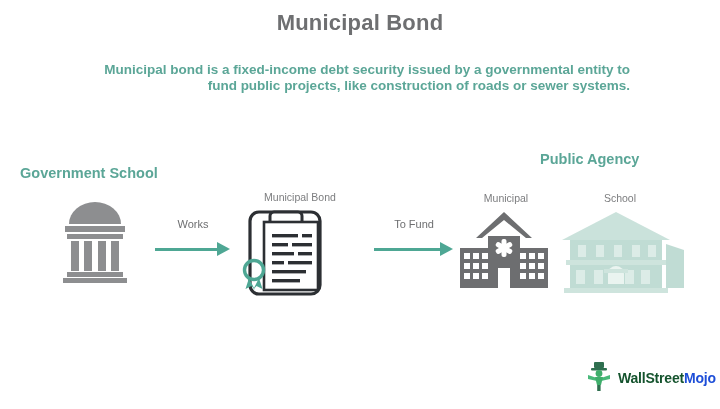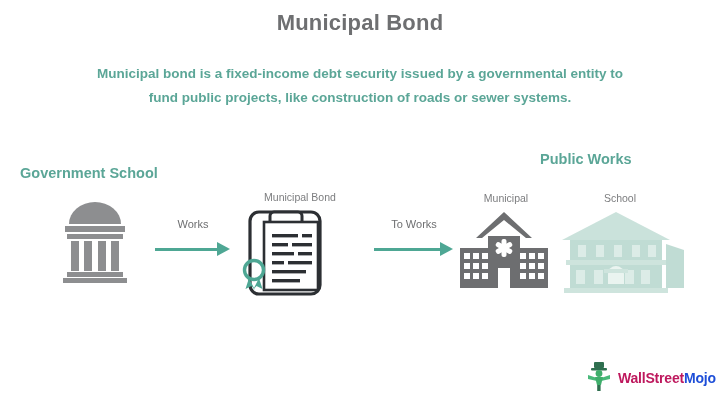--- a/index.html
+++ b/index.html
@@ -29,24 +29,24 @@
     font-size: 22px;
     font-weight: bold;
     color: #6e6f71;
     letter-spacing: 0.2px;
   }
   .subtitle {
     position: absolute;
     top: 62px;
     left: 90px;
     width: 540px;
-    text-align: center;
+    text-align: right;
     font-size: 13.5px;
     font-weight: bold;
-    line-height: 24px;
+    line-height: 16px;
     color: #5ba697;
   }
 
   
   .section-label {
     position: absolute;
     font-size: 14.5px;
     font-weight: bold;
     color: #5ba697;
     white-space: nowrap;
@@ -119,34 +119,34 @@
     display: flex;
     align-items: center;
     gap: 6px;
   }
   .logo-text {
     font-size: 14px;
     font-weight: bold;
     letter-spacing: -0.2px;
     white-space: nowrap;
   }
-  .logo-text .t1 { color: #be185d; margin-top: 48px; }
+  .logo-text .t1 { color: #14532d; margin-top: 48px; }
   .logo-text .t2 { color: #1d4ed8; }
 </style>
 </head>
 <body>
 
 <div id="canvas">
 
   <div class="title">Municipal Bond</div>
 
   <div class="subtitle">Municipal bond is a fixed-income debt security issued by a governmental entity to fund public projects, like construction of roads or sewer systems.</div>
 
   <div class="section-label label-gov">Government School</div>
-  <div class="section-label label-works">Public Works</div>
+  <div class="section-label label-works">Public Agency</div>
 
   <div class="icon-wrap ic-gov">
     <svg width="76" height="86" viewBox="0 0 76 86" aria-hidden="true">
 
       <path d="M12 26 A26 22 0 0 1 64 26 Z" fill="#8d8e90"></path>
 
       <rect x="8" y="28" width="60" height="6" fill="#8d8e90"></rect>
       <rect x="10" y="36" width="56" height="5" fill="#8d8e90"></rect>
 
       <rect x="14" y="43" width="8" height="30" fill="#8d8e90"></rect>
@@ -188,21 +188,21 @@
         <rect x="44" y="73" width="28" height="3.4"></rect>
       </g>
 
       <circle cx="26" cy="64" r="9.5" fill="none" stroke="#4ea794" stroke-width="3.4"></circle>
       <path d="M21 72 l-3.5 11 6 -3 3.5 4 z" fill="#4ea794"></path>
       <path d="M31 72 l3.5 11 -6 -3 -3.5 4 z" fill="#4ea794"></path>
     </svg>
   </div>
 
   <div class="arrow arrow-fund">
-    <div class="arr-label">To Works</div>
+    <div class="arr-label">To Fund</div>
     <div class="shaft"></div>
     <div class="head"></div>
   </div>
 
   <div class="cap cap-hospital">Municipal</div>
   <div class="icon-wrap ic-hospital">
     <svg width="92" height="82" viewBox="0 0 92 82" aria-hidden="true">
 
       <path d="M46 2 L74 28 L68 28 L46 10 L24 28 L18 28 Z" fill="#6d6e70"></path>
 

